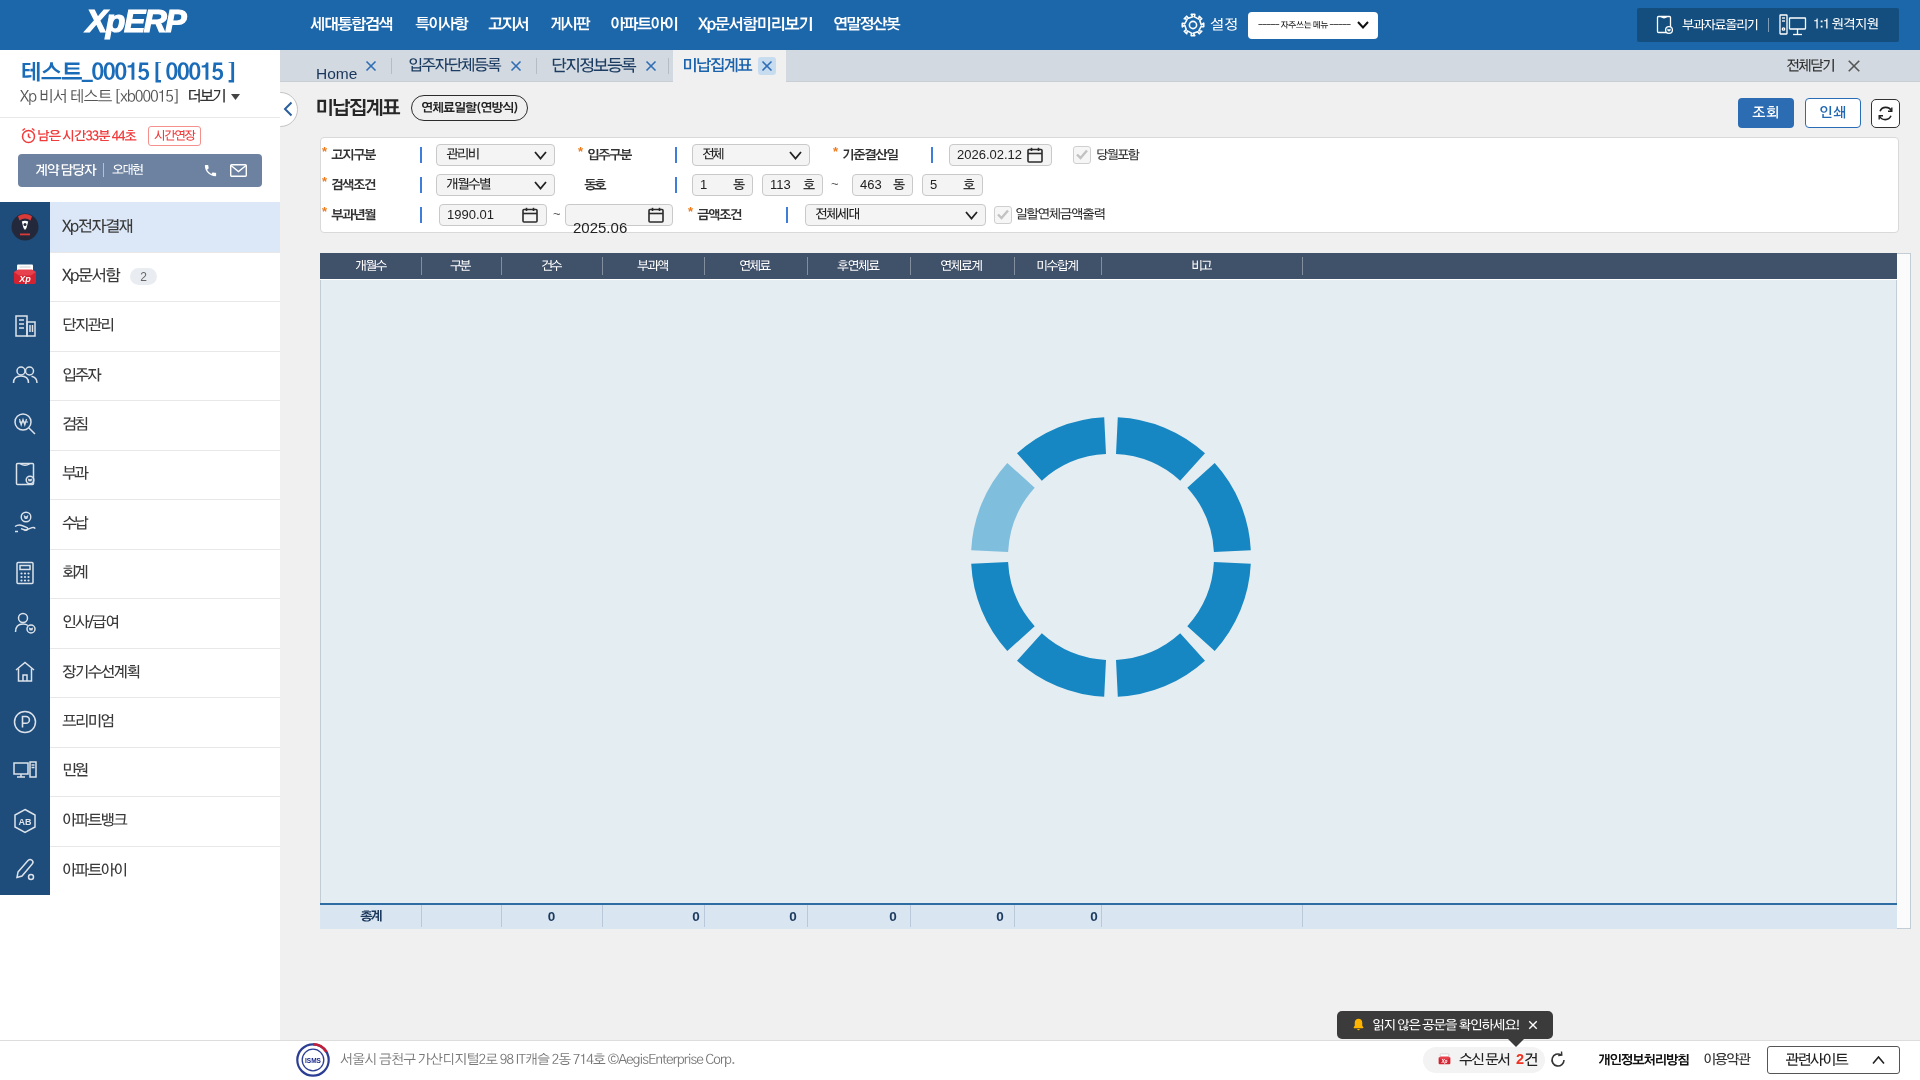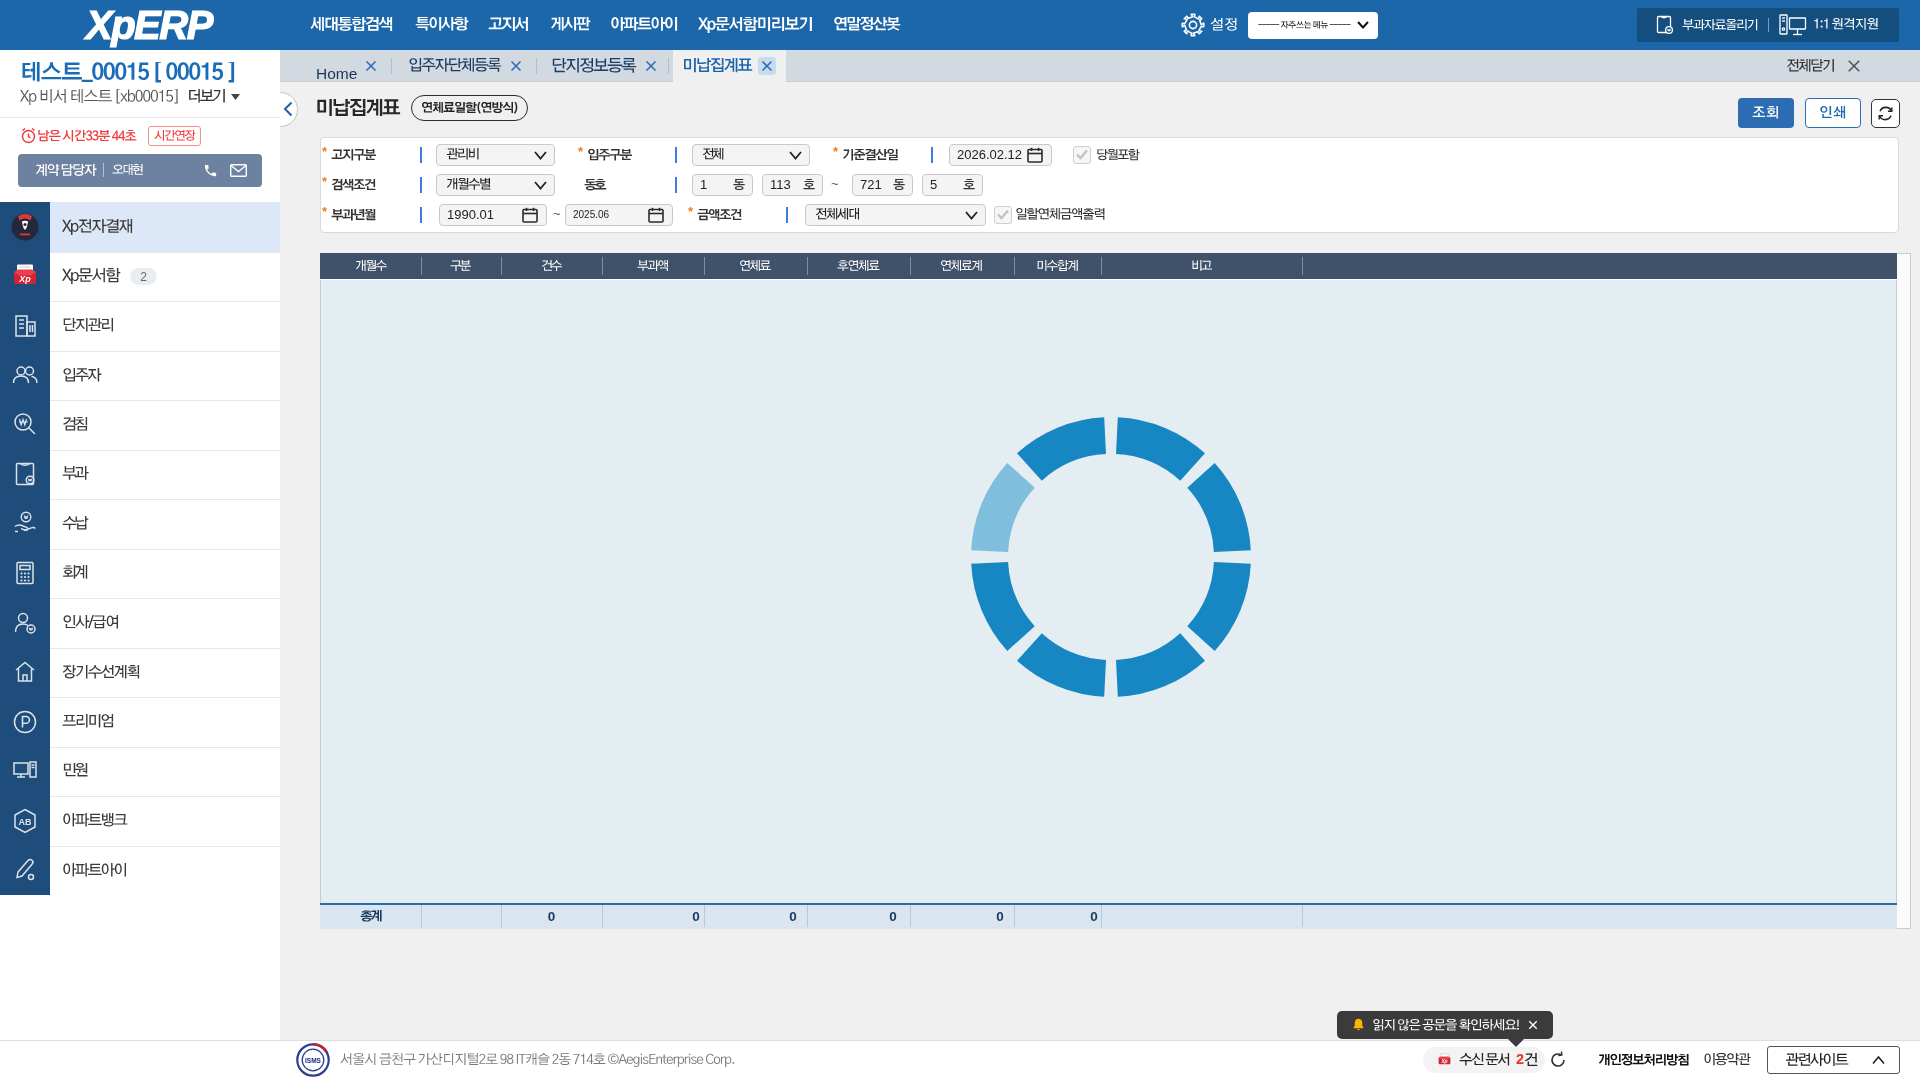--- a/index.html
+++ b/index.html
@@ -1,20 +1,20 @@
 <!DOCTYPE html>
 <html><head><meta charset="utf-8"><style>
 *{margin:0;padding:0;box-sizing:border-box}
 html,body{width:1920px;height:1080px;overflow:hidden;font-family:"Liberation Sans",sans-serif;background:#f0f0f1}
 .abs{position:absolute}
 svg.kt{display:block;fill:currentColor}
 .row{display:flex;align-items:center}
 </style></head><body>
 <div class="abs" style="left:0px;top:0px;width:1920px;height:50px;background:#1c66aa"></div>
-<div class="abs" style="left:86px;top:3px;width:120px;height:44px;color:#fff;font-size:40px;font-weight:bold;font-style:italic;letter-spacing:-1.5px;-webkit-text-stroke:1.2px #fff">XpERP</div>
+<div class="abs" style="left:86px;top:3px;width:120px;height:44px;color:#fff;font-size:32px;font-weight:bold;font-style:italic;letter-spacing:-1.5px;-webkit-text-stroke:1.2px #fff">XpERP</div>
 <div class="abs row" style="left:310px;top:0px;height:50px;gap:0px;">
     <svg class="kt" width="84.0" height="15.7" style="color:#fff">
       <path id="k1" d="M12.1 14V-0.7H13.9V14ZM6.9 6.2V4.4H8.9V-0.3H10.7V13.3H8.9V6.2ZM0.4 10.8Q3.6 7.6 3.6 2.9V0.2H5.5V2.8Q5.5 5.1 6.4 7.2Q7.3 9.3 8.4 10.4L6.9 11.5Q6.3 10.9 5.6 9.7Q4.9 8.4 4.6 7.4Q4.3 8.5 3.5 9.8Q2.8 11.1 2 11.9Z M22.1 13.3V-0.3H23.9V5H25.6V-0.7H27.6V14H25.6V6.9H23.9V13.3ZM15.5 10.7V0.7H21.1V2.4H17.5V9.1H17.6Q19.1 9.1 21.6 8.8V10.4Q18.5 10.7 15.9 10.7Z M29.6 11.6Q29.6 10.4 31.1 9.8Q32.7 9.2 35.2 9.2Q36.8 9.2 38 9.4Q39.2 9.7 40 10.2Q40.7 10.8 40.7 11.6Q40.7 12.7 39.2 13.3Q37.7 13.9 35.2 13.9Q32.6 13.9 31.1 13.3Q29.6 12.7 29.6 11.6ZM31.8 11.6Q31.8 12.5 35.2 12.5Q36.7 12.5 37.6 12.3Q38.5 12 38.5 11.6Q38.5 10.6 35.2 10.6Q31.8 10.6 31.8 11.6ZM28 8.5V6.9H34.2V5.1H36.2V6.9H42.2V8.5ZM30 5.8V-0.4H40.5V1.1H32V2.1H40.4V3.4H32V4.4H40.6V5.8Z M44.1 13.9V8.8H46.1V9.9H52.2V8.8H54.2V13.9ZM46.1 12.5H52.2V11.2H46.1ZM52.2 8.3V-0.7H54.2V3.4H56V5.2H54.2V8.3ZM43.9 1.1V-0.4H49.4V1.1ZM41.9 3.3V1.9H51V3.3ZM42.5 6Q42.5 5.3 43.1 4.8Q43.7 4.3 44.6 4.1Q45.5 3.9 46.6 3.9Q47.8 3.9 48.7 4.1Q49.6 4.3 50.2 4.8Q50.8 5.3 50.8 6Q50.8 7.1 49.6 7.6Q48.4 8.2 46.6 8.2Q44.9 8.2 43.7 7.6Q42.5 7.1 42.5 6ZM44.5 6Q44.5 6.4 45.1 6.7Q45.7 6.9 46.6 6.9Q47.5 6.9 48.1 6.7Q48.8 6.4 48.8 6Q48.8 5.2 46.6 5.2Q45.7 5.2 45.1 5.4Q44.5 5.6 44.5 6Z M58.1 13.8V8.1H68.5V13.8ZM60.1 12.1H66.5V9.8H60.1ZM63.2 4.9V3.1H66.5V-0.7H68.5V7.6H66.5V4.9ZM55.6 6.3Q58 5.5 59.6 4.3Q61.2 3.1 61.5 1.7H56.6V0H63.8Q63.8 5.2 56.7 7.7Z M71.5 10.6V9H82.1V14H80.2V10.6ZM77.1 8.2V-0.6H78.8V3.2H80.3V-0.7H82.1V8.4H80.3V4.9H78.8V8.2ZM68.7 6.9Q70.1 6 71.1 4.5Q72.1 3.1 72.1 1.3V-0.1H74V1.2Q74 2.2 74.3 3Q74.7 3.9 75.2 4.6Q75.7 5.3 76.2 5.7Q76.6 6.2 77.1 6.5L75.8 7.7Q75.2 7.3 74.3 6.3Q73.4 5.4 73.1 4.6Q72.6 5.5 71.8 6.5Q70.9 7.5 70.1 8.1Z"></path>
     </svg>
   </div>
 <div class="abs row" style="left:415px;top:0px;height:50px;gap:0px;">
     <svg class="kt" width="54.0" height="15.2" style="color:#fff">
       <path id="k2" d="M2.4 10.9V9.4H12.5V13.5H10.6V10.9ZM0.7 8.3V6.9H14.4V8.3ZM2.6 5.8V-0.4H12.7V1.1H4.5V2.1H12.6V3.4H4.5V4.4H12.8V5.8Z M24.2 13.5V-0.7H26.2V13.5ZM14.5 5.6Q14.5 3.1 15.5 1.6Q16.5 0 18.2 0Q19.9 0 20.9 1.6Q21.9 3.1 21.9 5.6Q21.9 8.1 20.9 9.6Q19.9 11.1 18.2 11.1Q16.5 11.1 15.5 9.6Q14.5 8.1 14.5 5.6ZM16.4 5.6Q16.4 7.3 16.9 8.3Q17.3 9.4 18.2 9.4Q19.1 9.4 19.5 8.3Q20 7.3 20 5.6Q20 3.9 19.5 2.8Q19.1 1.7 18.2 1.7Q17.6 1.7 17.2 2.3Q16.8 2.8 16.6 3.7Q16.4 4.5 16.4 5.6Z M36.3 13.5V-0.7H38.2V5H40.4V6.9H38.2V13.5ZM26.1 10.3Q26.8 9.8 27.5 9Q28.1 8.2 28.7 7.2Q29.2 6.2 29.6 4.9Q29.9 3.6 29.9 2.2V0.1H31.8V2.2Q31.8 3.5 32.2 4.8Q32.5 6.1 33.1 7Q33.7 8 34.3 8.7Q34.8 9.4 35.4 10L34 11.1Q33.2 10.4 32.3 9Q31.3 7.6 30.9 6.4Q30.6 7.7 29.6 9.1Q28.6 10.6 27.6 11.5Z M41.6 11.2Q41.6 10 43 9.3Q44.4 8.7 46.8 8.7Q49.2 8.7 50.6 9.3Q52 10 52 11.2Q52 12.3 50.6 13Q49.1 13.6 46.8 13.6Q44.4 13.6 43 13Q41.6 12.3 41.6 11.2ZM43.7 11.2Q43.7 12.2 46.8 12.2Q48.2 12.2 49.1 11.9Q49.9 11.7 49.9 11.2Q49.9 10.2 46.8 10.2Q43.7 10.2 43.7 11.2ZM49.7 8.7V-0.7H51.6V3.5H53.4V5.2H51.6V8.7ZM41.6 1V-0.4H47V1ZM39.7 3.2V1.8H48.5V3.2ZM40.2 5.9Q40.2 4.9 41.4 4.3Q42.6 3.8 44.3 3.8Q46 3.8 47.2 4.3Q48.3 4.9 48.3 5.9Q48.3 6.9 47.2 7.5Q46 8.1 44.3 8.1Q42.6 8.1 41.4 7.5Q40.2 7 40.2 5.9ZM42.2 5.9Q42.2 6.3 42.8 6.6Q43.4 6.8 44.3 6.8Q45.2 6.8 45.8 6.6Q46.4 6.3 46.4 5.9Q46.4 5.1 44.3 5.1Q43.4 5.1 42.8 5.3Q42.2 5.5 42.2 5.9Z"></path>
     </svg>
   </div>
@@ -490,21 +490,21 @@
   </div>
 <div class="abs" style="left:762px;top:174px;width:61px;height:22px;background:#f4f4f4;border:1px solid #c9c9c9;border-radius:4px"></div>
 <div class="abs" style="left:770px;top:176.5px;font-size:13px;color:#222">113</div>
 <div class="abs row" style="left:802.6953125px;top:175px;height:20px;gap:0px;">
     <svg class="kt" width="12.3" height="12.5" style="color:#333">
       <path id="k51" d="M0.5 10.2V9H5.4V7H6.8V9H11.7V10.2ZM3.5 1.1V-0H8.9V1.1ZM1.4 3.1V2.1H10.9V3.1ZM2.1 5.7Q2.1 4.8 3.2 4.3Q4.4 3.8 6.2 3.8Q7.9 3.8 9 4.3Q10.2 4.8 10.2 5.7Q10.2 6.6 9.1 7.1Q7.9 7.6 6.2 7.6Q4.4 7.6 3.2 7.1Q2.1 6.6 2.1 5.7ZM3.6 5.7Q3.6 6.6 6.2 6.6Q8.7 6.6 8.7 5.7Q8.7 4.8 6.2 4.8Q3.6 4.8 3.6 5.7Z"></path>
     </svg>
   </div>
 <div class="abs" style="left:831px;top:176px;color:#555;font-size:13px">~</div>
 <div class="abs" style="left:852px;top:174px;width:61px;height:22px;background:#f4f4f4;border:1px solid #c9c9c9;border-radius:4px"></div>
-<div class="abs" style="left:860px;top:176.5px;font-size:13px;color:#222">721</div>
+<div class="abs" style="left:860px;top:176.5px;font-size:13px;color:#222">463</div>
 <div class="abs row" style="left:892.6953125px;top:175px;height:20px;gap:0px;">
     <svg class="kt" width="12.3" height="12.5" style="color:#333">
       <use href="#k50"></use>
     </svg>
   </div>
 <div class="abs" style="left:922px;top:174px;width:61px;height:22px;background:#f4f4f4;border:1px solid #c9c9c9;border-radius:4px"></div>
 <div class="abs" style="left:930px;top:176.5px;font-size:13px;color:#222">5</div>
 <div class="abs row" style="left:962.6953125px;top:175px;height:20px;gap:0px;">
     <svg class="kt" width="12.3" height="12.5" style="color:#333">
       <use href="#k51"></use>
@@ -520,21 +520,21 @@
 <div class="abs" style="left:439px;top:204px;width:108px;height:22px;background:#f4f4f4;border:1px solid #c9c9c9;border-radius:4px"></div>
 <div class="abs" style="left:447px;top:206.5px;font-size:13px;color:#222">1990.01</div>
 <svg class="abs" style="left:522px;top:207px" width="16" height="16" viewBox="0 0 16 16" fill="none" stroke="#2b2b2b" stroke-width="1.6">
     <rect x="1" y="2.5" width="14" height="12.5" rx="1"></rect>
     <line x1="1" y1="6.5" x2="15" y2="6.5"></line>
     <line x1="4.5" y1="0.8" x2="4.5" y2="4"></line>
     <line x1="11.5" y1="0.8" x2="11.5" y2="4"></line>
   </svg>
 <div class="abs" style="left:553px;top:206px;color:#555;font-size:13px">~</div>
 <div class="abs" style="left:565px;top:204px;width:108px;height:22px;background:#f4f4f4;border:1px solid #c9c9c9;border-radius:4px"></div>
-<div class="abs" style="left:573px;top:209px;font-size:10px;color:#222">2025.06</div>
+<div class="abs" style="left:573px;top:219px;font-size:15px;color:#222">2025.06</div>
 <svg class="abs" style="left:648px;top:207px" width="16" height="16" viewBox="0 0 16 16" fill="none" stroke="#2b2b2b" stroke-width="1.6">
     <rect x="1" y="2.5" width="14" height="12.5" rx="1"></rect>
     <line x1="1" y1="6.5" x2="15" y2="6.5"></line>
     <line x1="4.5" y1="0.8" x2="4.5" y2="4"></line>
     <line x1="11.5" y1="0.8" x2="11.5" y2="4"></line>
   </svg>
 <div class="abs" style="left:688px;top:204px;color:#ef7b1a;font-size:13px;font-weight:bold">*</div>
 <div class="abs row" style="left:697px;top:205px;height:20px;gap:0px;">
     <svg class="kt" width="45.6" height="12.8" style="color:#333">
       <path id="k53" d="M2.2 11.2V6.5H10.6V11.2ZM3.8 9.8H9V7.9H3.8ZM0.6 5V3.7H12.2V5ZM2 1.2V-0.1H10.8Q10.8 0.6 10.6 1.9Q10.5 3.1 10.3 3.9H8.7Q8.9 3.3 9 2.4Q9.2 1.6 9.2 1.2Z M13.5 8.7V7.4H22.2V11.4H20.6V8.7ZM18.2 6.8V-0.5H19.7V2.5H20.7V-0.6H22.2V6.9H20.7V4H19.7V6.8ZM11.9 3Q11.9 1.7 12.7 0.8Q13.5 -0 14.8 -0Q16.1 -0 16.8 0.8Q17.6 1.7 17.6 3Q17.6 4.4 16.8 5.3Q16.1 6.1 14.8 6.1Q13.5 6.1 12.7 5.3Q11.9 4.4 11.9 3ZM13.5 3Q13.5 3.8 13.8 4.3Q14.2 4.8 14.8 4.8Q15.4 4.8 15.7 4.3Q16 3.8 16 3Q16 2.3 15.7 1.8Q15.4 1.2 14.8 1.2Q14.2 1.2 13.8 1.8Q13.5 2.3 13.5 3Z M22.5 10.1V8.7H27.4V6.1H29.1V8.7H34.1V10.1ZM23.2 5.7Q23.9 5.5 24.5 5.1Q25.2 4.8 25.8 4.4Q26.4 3.9 26.8 3.4Q27.2 2.8 27.3 2.2V1.7H24V0.3H32.5V1.7H29.2L29.3 2.2Q29.4 3 30.1 3.7Q30.8 4.4 31.6 4.9Q32.4 5.4 33.4 5.7L32.6 6.9Q31.3 6.4 30.1 5.6Q28.8 4.8 28.3 3.9Q27.8 4.7 26.6 5.5Q25.4 6.4 24 6.9Z M35.9 11.1V7.2H37.5V9.7H44.4V11.1ZM39.8 4.4V2.9H42.5V-0.6H44.1V8.1H42.5V4.4ZM33.7 5.7Q35.7 5 37 3.9Q38.3 2.8 38.5 1.6H34.4V0.2H40.4Q40.4 4.6 34.6 6.9Z"></path>

